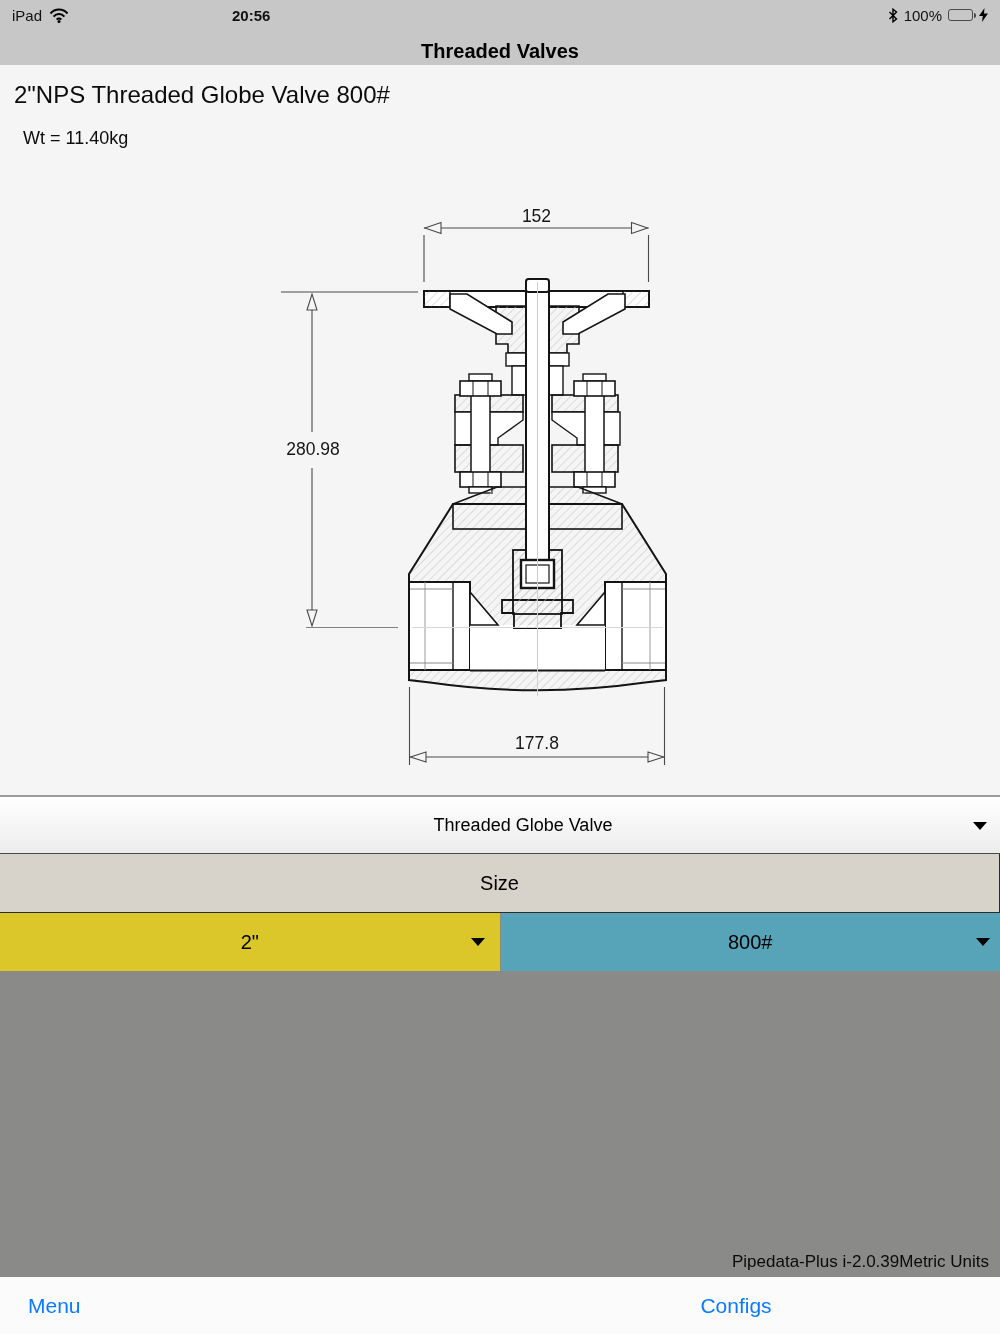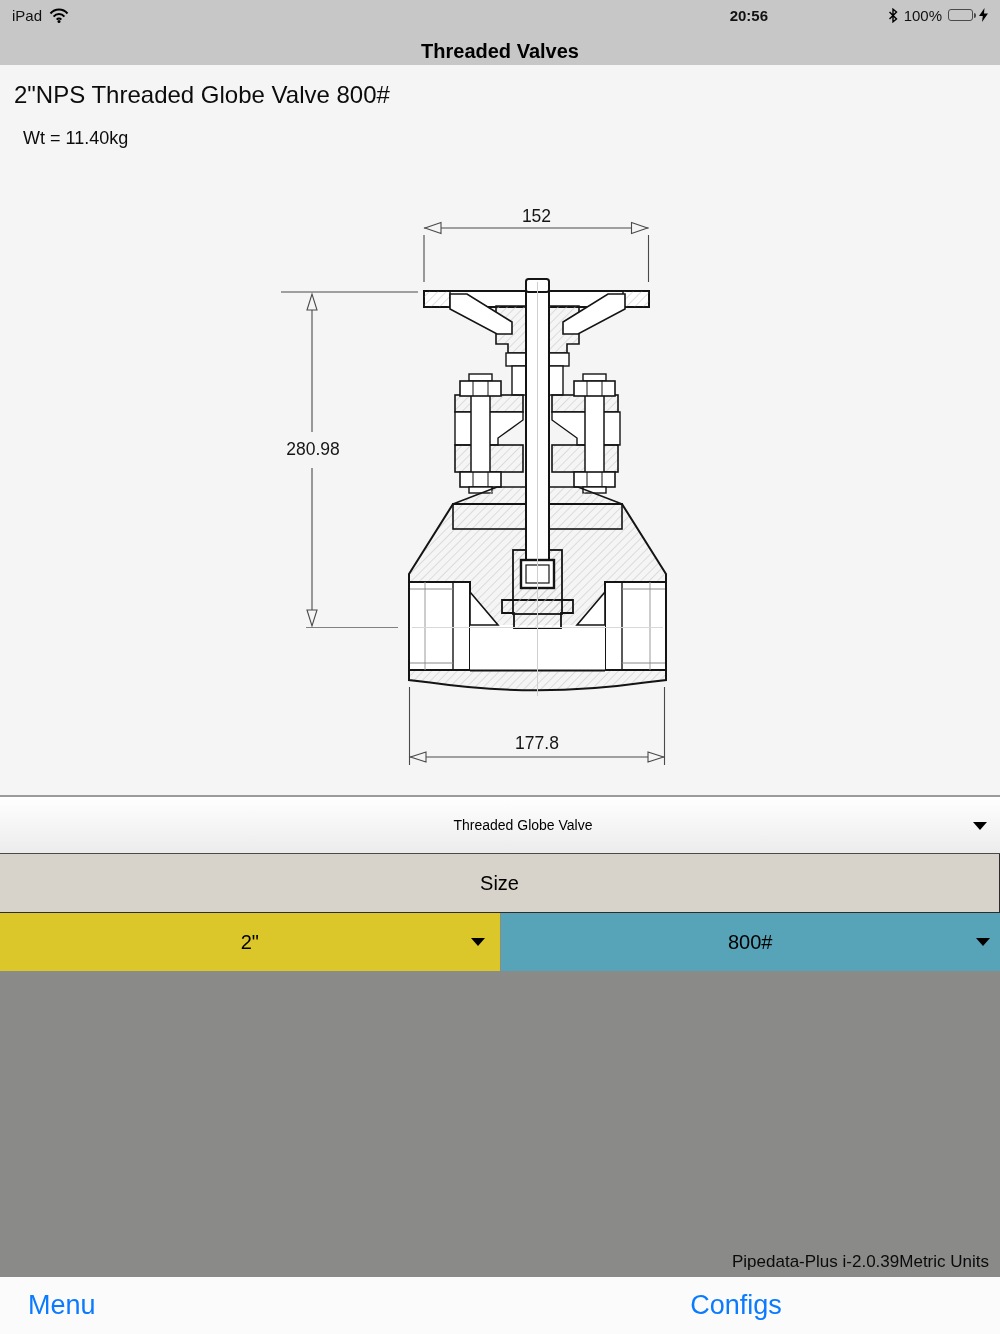--- a/index.html
+++ b/index.html
@@ -3,50 +3,50 @@
 <meta charset="utf-8">
 <style>
   html,body { margin:0; padding:0; background:#ffffff; }
   body { width:1000px; height:1334px; font-family:"Liberation Sans",sans-serif; color:#111; }
   .app { width:1000px; height:1334px; display:flex; flex-direction:column; overflow:hidden; }
 
   
   .chrome { background:#c7c7c7; height:65px; flex:0 0 auto; }
   .status { height:30px; display:flex; align-items:center; padding:0 12px; font-size:15px; }
   .status-left { display:flex; align-items:center; gap:7px; width:220px; }
-  .status-center { flex:1; text-align:right; font-weight:700; }
+  .status-center { flex:1; text-align:left; font-weight:700; }
   .status-right { width:220px; display:flex; justify-content:flex-end; align-items:center; gap:6px; font-weight:500; }
   .battery { width:25px; height:12px; border:1px solid #4a4a4a; border-radius:3px; padding:1px; box-sizing:border-box; position:relative; background:#c7c7c7; }
   .battery-fill { width:100%; height:100%; background:#53d769; border-radius:1.5px; }
   .battery-nub { position:absolute; right:-4px; top:3px; width:2.5px; height:5px; background:#4a4a4a; border-radius:0 2px 2px 0; }
   .nav-title { text-align:center; font-size:20px; font-weight:700; padding-top:10px; color:#000; }
 
   
   .content { background:#f5f5f6; height:732px; position:relative; border-bottom:2px solid #9b9b9b; box-sizing:border-box; flex:0 0 auto; }
   .page-title { margin:0; padding:16px 0 0 14px; font-size:24px; font-weight:500; color:#0c0c0c; }
   .page-sub { margin:8px; padding:11px 0 0 15px; font-size:18px; color:#0c0c0c; }
   .drawing { position:absolute; left:270px; top:117px; }
 
   
-  .picker-row { height:56px; background:linear-gradient(#ffffff,#ececec); display:flex; align-items:center; justify-content:center; position:relative; font-size:14px; color:#000; flex:0 0 auto;padding-left:46px; }
+  .picker-row { height:56px; background:linear-gradient(#ffffff,#ececec); display:flex; align-items:center; justify-content:center; position:relative; font-size:18px; color:#000; flex:0 0 auto;padding-left:46px; }
   .caret { width:0; height:0; border-left:7px solid transparent; border-right:7px solid transparent; border-top:8px solid #000; }
   .picker-caret { position:absolute; right:13px; top:25px; }
 
   
   .sel-headers { display:flex; height:60px; background:#d8d3ca; border-top:1px solid #4a4a4a; border-bottom:1px solid #2c2c2c; flex:0 0 auto; box-sizing:border-box;gap:27px; }
   .sel-header-cell { flex:1; display:flex; align-items:center; justify-content:center; font-size:20px; color:#000; }
   .sel-header-cell:first-child { border-right:1px solid #2c2c2c; }
   .sel-values { display:flex; height:58px; flex:0 0 auto; }
   .sel-value-cell { flex:1; position:relative; display:flex; align-items:center; justify-content:center; font-size:20px; color:#000; }
   .sel-value-cell:first-child { border-right:1px solid #8b8b80; box-sizing:border-box; }
   .cell-caret { position:absolute; top:25px; }
 
   
   .gray-panel { flex:1 1 auto; background:#8a8a89; display:flex; align-items:flex-end; justify-content:flex-end; padding:0 11px 5px 11px; box-sizing:border-box; font-size:17px; color:#0b0b0b; }
-  .toolbar { height:57px; background:#fbfbfb; display:flex; align-items:center; padding:0 28px; box-sizing:border-box; font-size:27px; color:#0a7aff; flex:0 0 auto; }
+  .toolbar { height:57px; background:#fbfbfb; display:flex; align-items:center; padding:0 28px; box-sizing:border-box; font-size:21px; color:#0a7aff; flex:0 0 auto; }
   .toolbar span { cursor:pointer; }
   .tb-left { flex:1; text-align:left; }
   .tb-center { flex:1; text-align:center; }
   .tb-right { flex:1; text-align:right; }
 </style>
 </head>
 <body>
 
 <div class="app">
 

